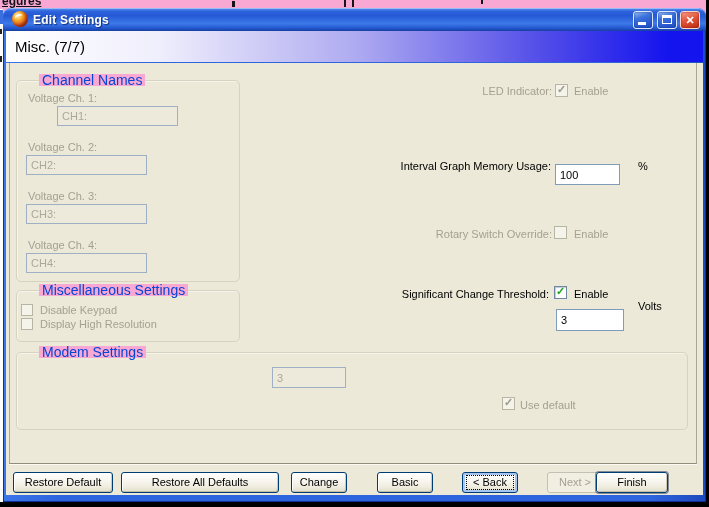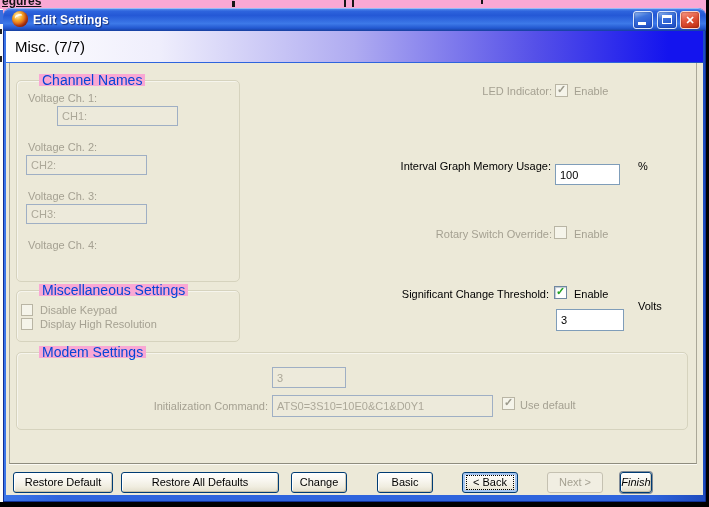--- a/index.html
+++ b/index.html
@@ -139,20 +139,21 @@
   <div class="grp" style="left:16px;top:80px;width:224px;height:202px;"></div>
   <span class="grp-title" style="left:26px;top:74px;">Channel Names</span>
 
   <span class="lbl dis" style="left:28px;top:92px;">Voltage Ch. 1:</span>
   <input class="tb dis" style="left: 26px; top: 106px; width: 121px; height: 20px; margin-left: 31px;" disabled="" value="CH1:">
   <span class="lbl dis" style="left:28px;top:141px;">Voltage Ch. 2:</span>
   <input class="tb dis" style="left: 26px; top: 155px; width: 121px; height: 20px;" disabled="" value="CH2:">
   <span class="lbl dis" style="left:28px;top:190px;">Voltage Ch. 3:</span>
   <input class="tb dis" style="left: 26px; top: 204px; width: 121px; height: 20px;" disabled="" value="CH3:">
   <span class="lbl dis" style="left:28px;top:239px;">Voltage Ch. 4:</span>
+  <input class="tb dis" style="left: 26px; top: 253px; width: 121px; height: 20px;" disabled="" value="CH4:">
 
   <div class="grp" style="left:16px;top:290px;width:224px;height:52px;"></div>
   <span class="grp-title" style="left:26px;top:284px;">Miscellaneous Settings</span>
   <span class="cb small dis" style="left:21px;top:304px;"></span>
   <span class="lbl dis" style="left:40px;top:304px;">Disable Keypad</span>
   <span class="cb small dis" style="left:21px;top:318px;"></span>
   <span class="lbl dis" style="left:40px;top:318px;">Display High Resolution</span>
 
   <span class="lbl dis rlbl" style="left:402px;top:85px;width:150px;">LED Indicator:</span>
   <span class="cb dis" style="left:555px;top:84px;">
@@ -172,28 +173,26 @@
   <span class="cb" style="left:554px;top:286px;">
       <i class="chk">✓</i>
     </span>
   <span class="lbl" style="left:574px;top:288px;">Enable</span>
   <input class="tb" style="left: 556px; top: 309px; width: 68px; height: 22px;" value="3">
   <span class="lbl" style="left:638px;top:300px;">Volts</span>
 
   <div class="grp" style="left:16px;top:352px;width:672px;height:78px;"></div>
   <span class="grp-title" style="left:26px;top:346px;">Modem Settings</span>
   <input class="tb dis" style="left: 272px; top: 367px; width: 74px; height: 21px;" disabled="" value="3">
-  <span class="lbl dis rlbl" style="left:90px;top:400px;width:178px;">Initialization Command:</span>
-  <input class="tb dis" style="left: 272px; top: 395px; width: 221px; height: 22px;" disabled="" value="ATS0=3S10=10E0&amp;C1&amp;D0Y1">
   <span class="cb dis" style="left:502px;top:397px;">
       <i class="chk">✓</i>
     </span>
   <span class="lbl dis" style="left:520px;top:399px;">Use default</span>
 
   <div class="btn" style="left:13px;width:100px;">Restore Default</div>
   <div class="btn" style="left:121px;width:158px;">Restore All Defaults</div>
   <div class="btn" style="left:291px;width:56px;">Change</div>
   <div class="btn" style="left:377px;width:56px;">Basic</div>
   <div class="btn focus" style="left:462px;width:56px;">&lt; Back</div>
   <div class="btn disabled" style="left:547px;width:56px;">Next &gt;</div>
-  <div class="btn default-btn" style="left:620px;width:32px;font-style:italic;">Finish</div>
+  <div class="btn default-btn" style="left:596px;width:72px;">Finish</div>
 
 </div>
 
 </body></html>

